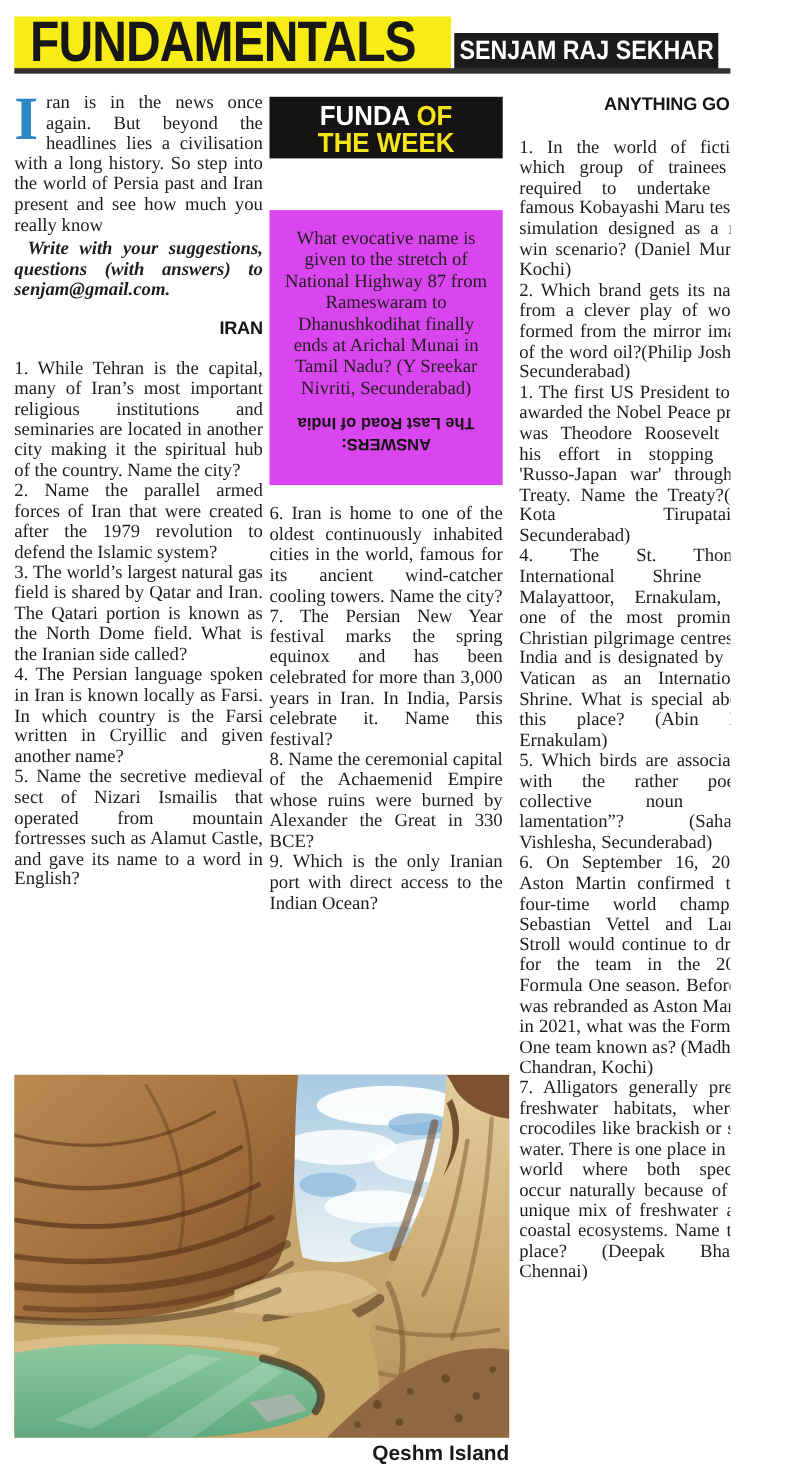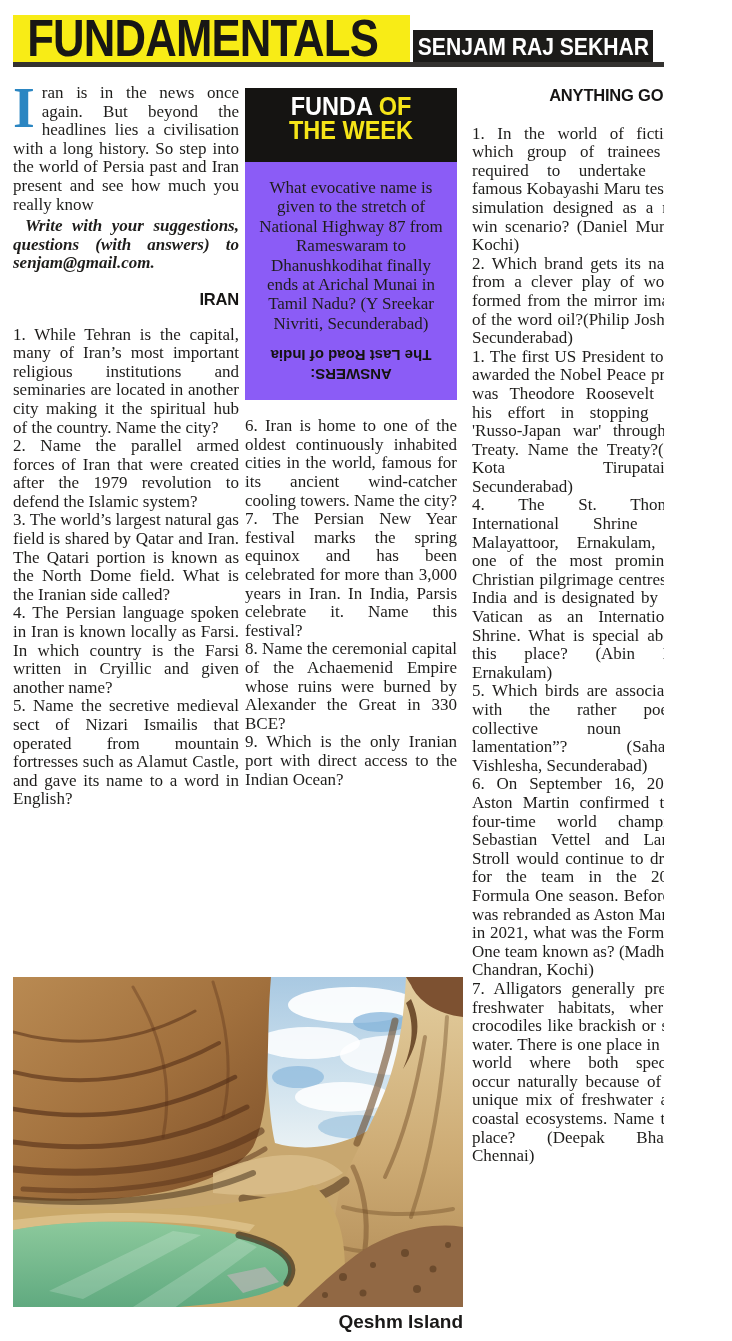--- a/index.html
+++ b/index.html
@@ -39,27 +39,27 @@
     margin:2px 7px 0 0;
   }
   .note{font-style:italic;margin:0;text-indent:12px;font-weight:bold;}
   .sec-head{
     font-family:"Liberation Sans",sans-serif;font-weight:700;font-size:16.5px;
     letter-spacing:-.2px;text-align:right;margin:17px 0 17px;color:#161514;
   }
   .col3 .sec-head{margin:2px 0 20px;}
   
   .funda{margin:0 0 17px;}
-  .funda-head{background:#151412;text-align:center;padding:6px 0 20px;}
+  .funda-head{background:#151412;text-align:center;padding:6px 0 2px;}
   .funda-line{
     font-family:"Liberation Sans",sans-serif;font-weight:700;font-size:25px;line-height:24px;
     color:#fff;transform:scaleX(.94);letter-spacing:0;white-space:nowrap;
   }
   .yellow{color:#f5e418;}
-  .funda-body{background:#8b5cf6;padding:16px 10px 16px;text-align:center;}
+  .funda-body{background:#d946ef;padding:16px 10px 28px;text-align:center;margin-top:47px;}
   .funda-q{margin:0;font-size:17px;line-height:19.4px;text-align:center;}
   .funda-ans{
     transform:rotate(180deg);margin-top:13px;
     font-family:"Liberation Sans",sans-serif;font-weight:700;font-size:15px;line-height:19px;color:#141310;
   }
   
   .photo{position:absolute;left:13px;top:977px;width:450px;height:330px;overflow:hidden;background:#c8a76f;}
   .photo svg{display:block;}
   .photo-caption{
     position:absolute;left:13px;top:1311px;width:450px;text-align:right;

